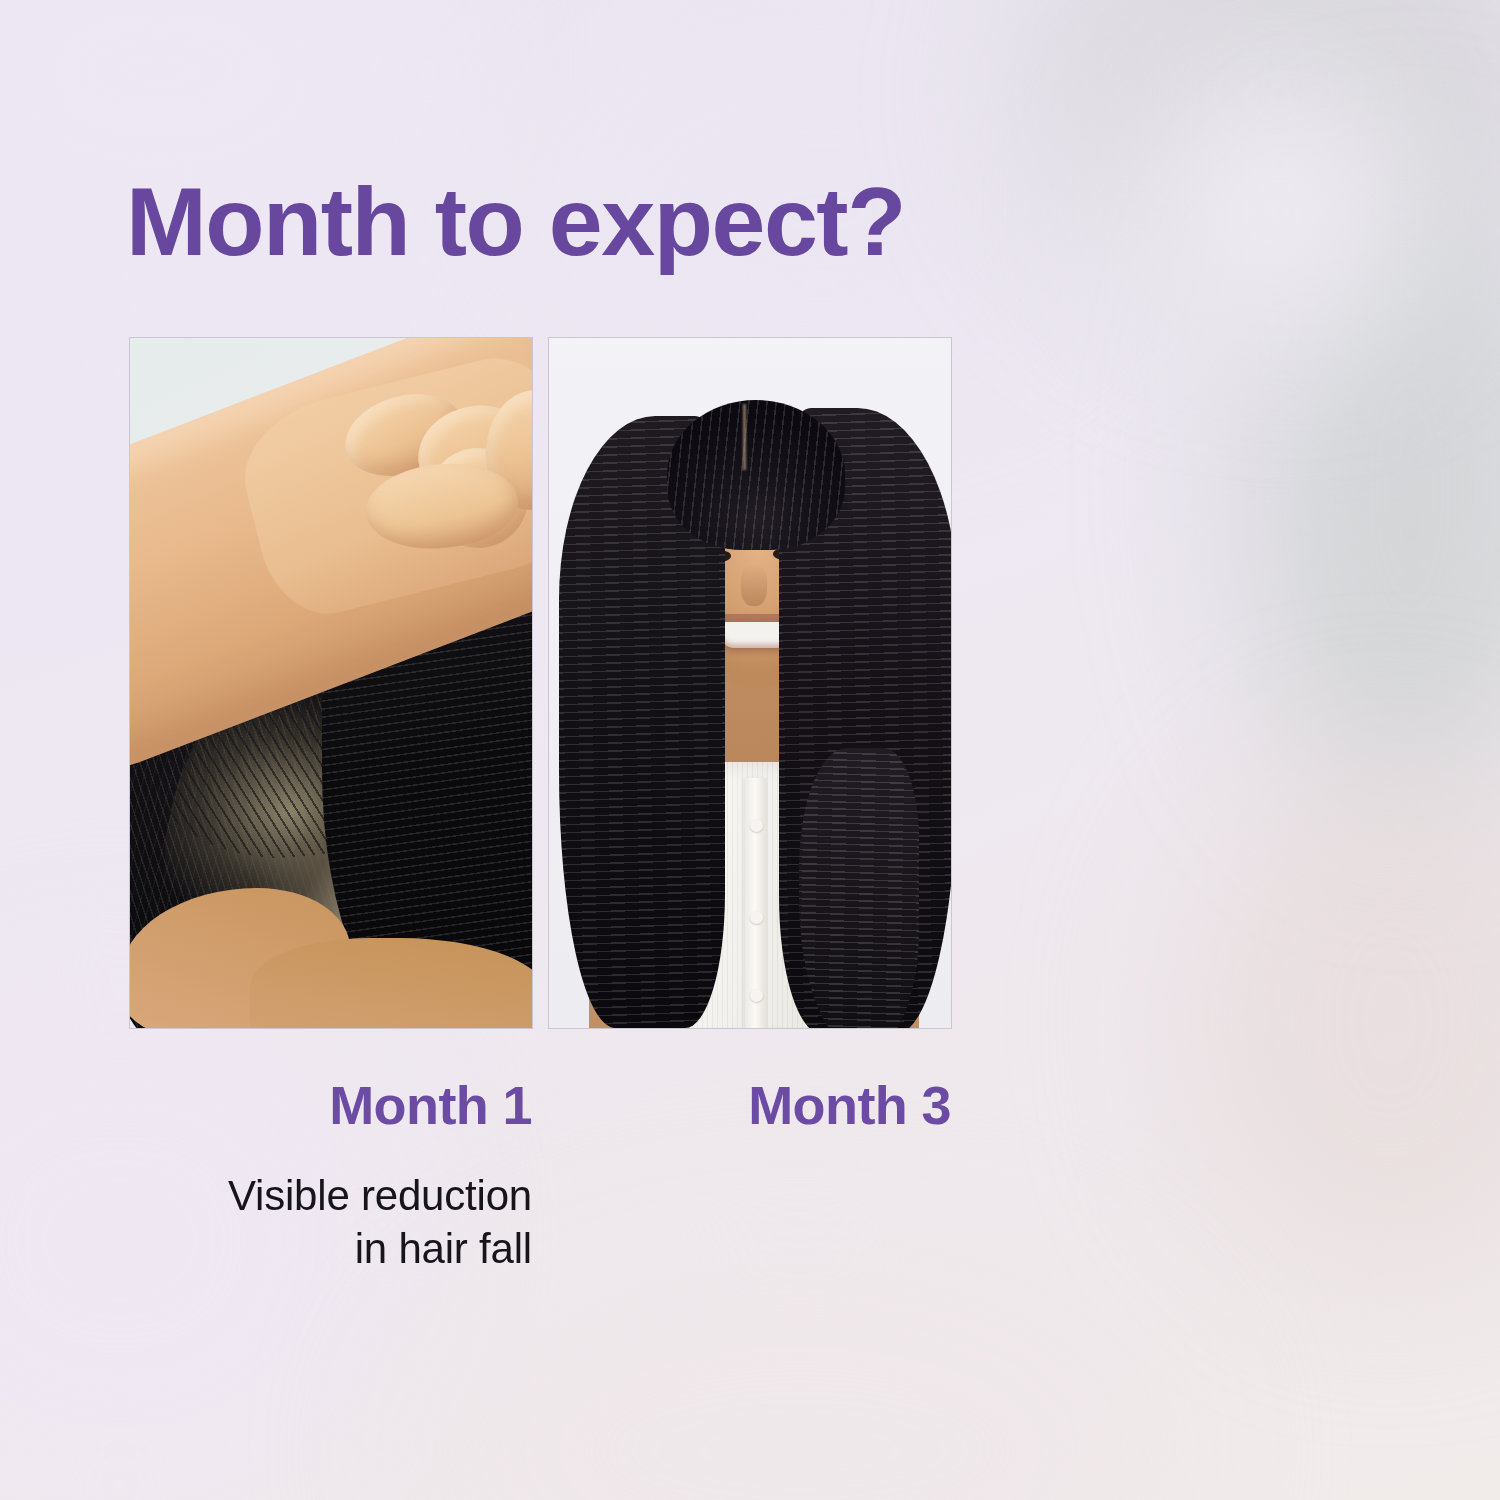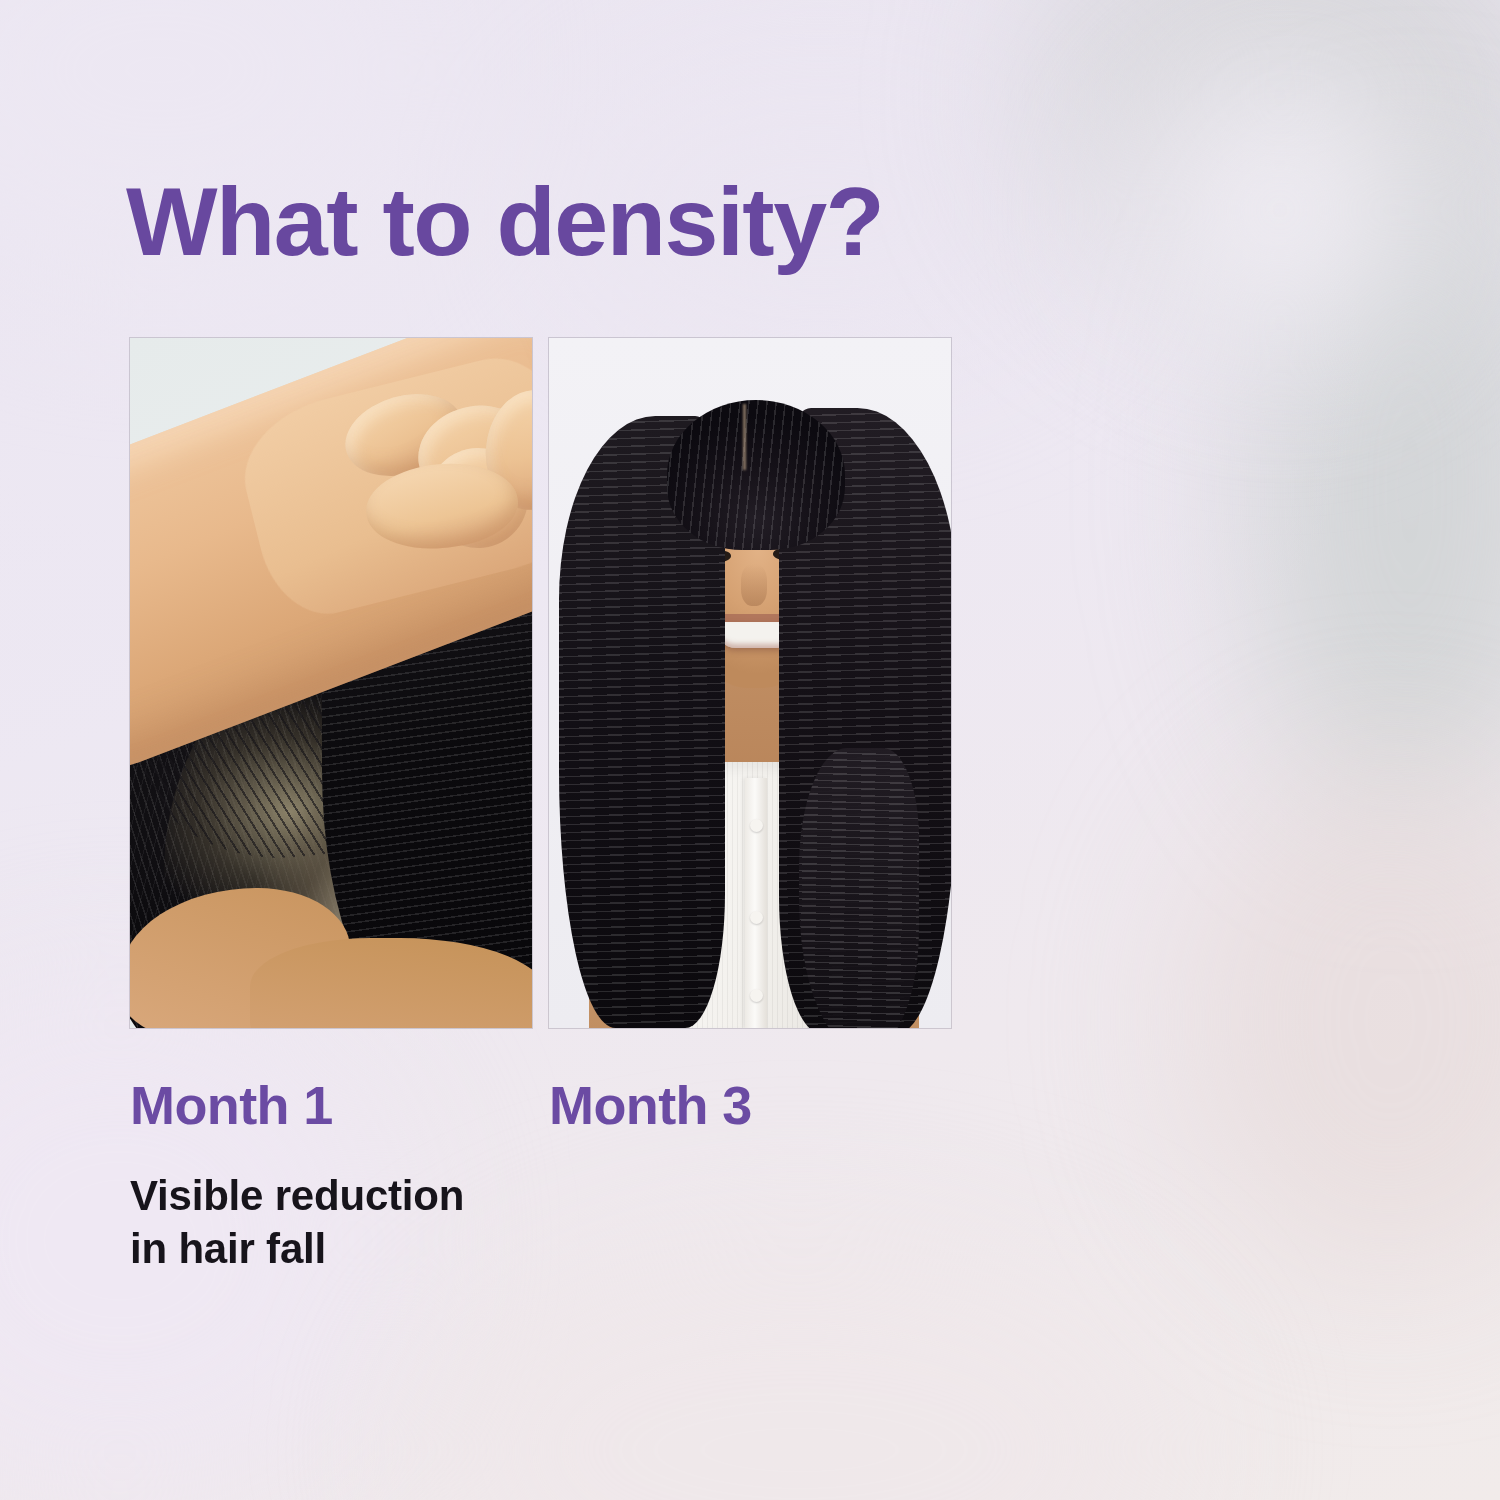--- a/index.html
+++ b/index.html
@@ -63,21 +63,21 @@
 
   
   #gallery {
     position: absolute;
     left: 130px;
     top: 338px;
     width: 1239px;
     display: flex;
     gap: 17px;
   }
-  .card { width: 402px; }
+  .card { width: 402px; text-align: right; }
 
   .photo {
     position: relative;
     width: 402px;
     height: 690px;
     overflow: hidden;
     background: #E9EDEC;
     box-shadow: 0 0 0 1px rgba(140,134,150,.35);
   }
   .photo * { pointer-events: none; }
@@ -404,21 +404,21 @@
     margin-top: 50px;
     font-size: 54px;
     font-weight: 700;
     letter-spacing: -.6px;
     line-height: 1.0;
     color: #6B4BA3;
   }
   .month-desc {
     margin-top: 38px;
     font-size: 42px;
-    font-weight: 700;
+    font-weight: 400;
     line-height: 1.26;
     letter-spacing: -.2px;
     color: #17141B;
     white-space: pre-line;
   }
 </style>
 </head>
 <body>
 
 <div id="stage">
@@ -429,21 +429,21 @@
     <div class="blob blob-h"></div>
     <div class="blob blob-a"></div>
     <div class="blob blob-b"></div>
     <div class="blob blob-c"></div>
     <div class="blob blob-d"></div>
     <div class="blob blob-e"></div>
     <div class="blob blob-f"></div>
   </div>
   <div class="bg-layer bg-veil"></div>
 
-  <h1 id="page-title">What to density?</h1>
+  <h1 id="page-title">Month to expect?</h1>
 
   <div id="gallery">
 
     <div class="card">
       <div class="photo">
         <div class="p1-bg"></div>
         <div class="p1-hair"></div>
         <div class="p1-scalp"></div>
         <div class="p1-wisp"></div>
         <div class="p1-lock"></div>

